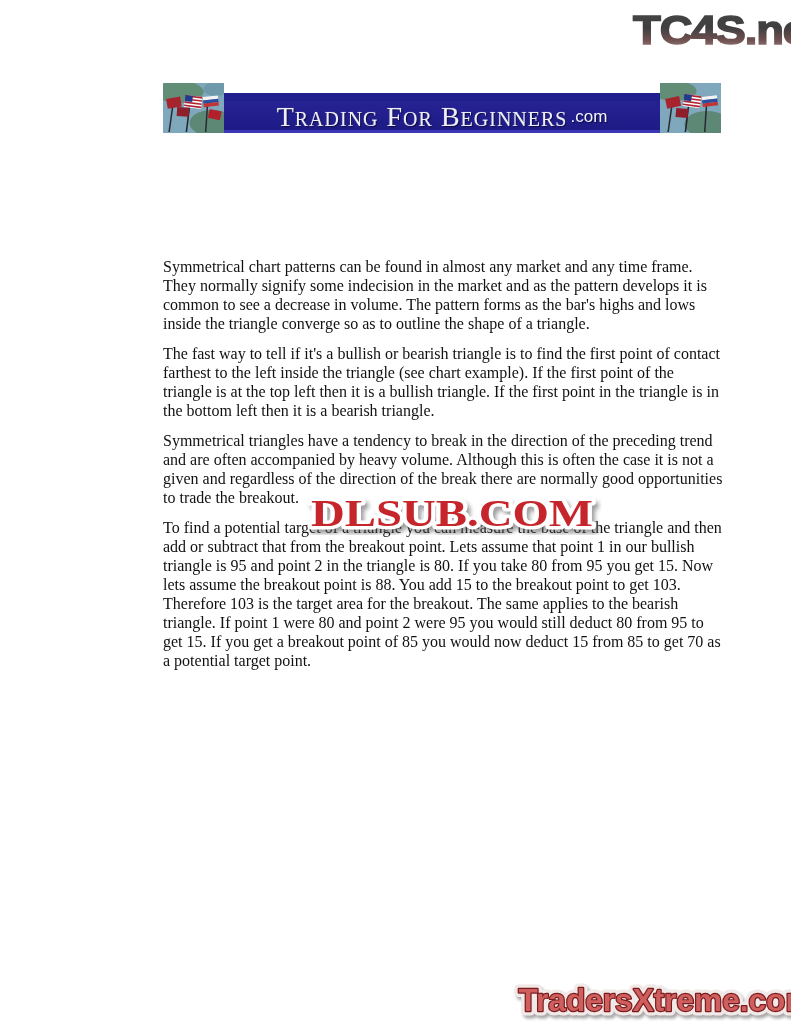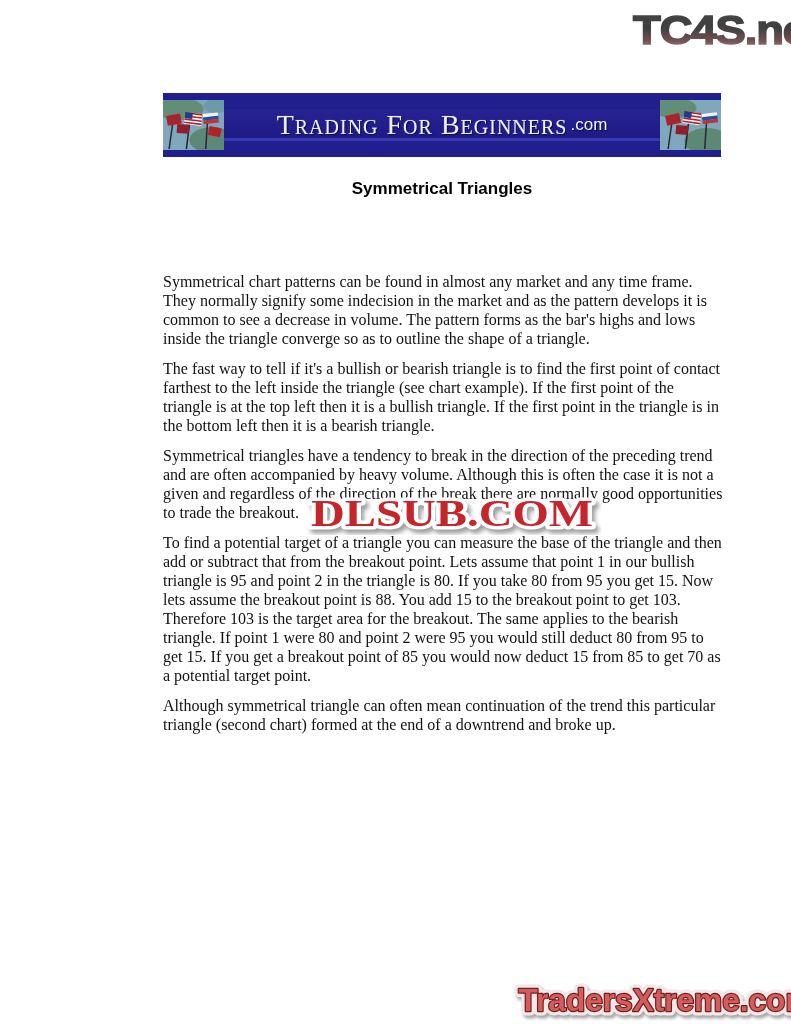--- a/index.html
+++ b/index.html
@@ -26,23 +26,23 @@
     font-weight: bold;
     letter-spacing: -1px;
   }
 
   
   .banner {
     position: absolute;
     left: 117px;
     top: 93px;
     width: 558px;
-    height: 64px;
+    height: 40px;
     display: flex;
-    align-items: center;
+    align-items: flex-end;
     background: #211e8e;
   }
   .banner .flag-img { width: 61px; height: 50px; flex: 0 0 auto; display: block; }
   .banner-center {
     position: relative;
     flex: 1 1 auto;
     display: flex;
     align-items: center;
     justify-content: center;
     background: linear-gradient(#262293, #1d1a85);
@@ -85,21 +85,21 @@
     font-family: "Liberation Sans", sans-serif;
     font-weight: bold;
     font-size: 17px;
     color: #000000;
   }
 
   
   .article {
     position: absolute;
     left: 117px;
-    top: 272px;
+    top: 257px;
     width: 560px;
   }
   .article p {
     margin: 0 0 11px 0;
     font-family: "Liberation Serif", serif;
     font-size: 16px;
     line-height: 19px;
     color: #111111;
     text-align: left;
   }
@@ -219,28 +219,26 @@
           <rect y="3.4" width="15" height="3.3" fill="#2b4da0"></rect>
           <rect y="6.7" width="15" height="3.5" fill="#c23333"></rect>
         </g>
         <g transform="translate(16,25) rotate(5)">
           <rect width="12" height="9" fill="#8f1f2a"></rect>
         </g>
       </g>
     </svg>
   </div>
 
-  <h1 class="doc-title">Symmetrical Triangles</h1>
 
   <div class="article">
     <p>Symmetrical chart patterns can be found in almost any market and any time frame. They normally signify some indecision in the market and as the pattern develops it is common to see a decrease in volume. The pattern forms as the bar's highs and lows inside the triangle converge so as to outline the shape of a triangle.</p>
     <p>The fast way to tell if it's a bullish or bearish triangle is to find the first point of contact farthest to the left inside the triangle (see chart example). If the first point of the triangle is at the top left then it is a bullish triangle. If the first point in the triangle is in the bottom left then it is a bearish triangle.</p>
     <p>Symmetrical triangles have a tendency to break in the direction of the preceding trend and are often accompanied by heavy volume. Although this is often the case it is not a given and regardless of the direction of the break there are normally good opportunities to trade the breakout.</p>
     <p>To find a potential target of a triangle you can measure the base of the triangle and then add or subtract that from the breakout point. Lets assume that point 1 in our bullish triangle is 95 and point 2 in the triangle is 80. If you take 80 from 95 you get 15. Now lets assume the breakout point is 88. You add 15 to the breakout point to get 103. Therefore 103 is the target area for the breakout. The same applies to the bearish triangle. If point 1 were 80 and point 2 were 95 you would still deduct 80 from 95 to get 15. If you get a breakout point of 85 you would now deduct 15 from 85 to get 70 as a potential target point.</p>
-    <p>Although symmetrical triangle can often mean continuation of the trend this particular triangle (second chart) formed at the end of a downtrend and broke up.</p>
   </div>
 
   <svg class="watermark" viewBox="0 0 300 46">
     <g>
       <text x="150" y="37" text-anchor="middle" fill="#c6262b" stroke="#ffffff" stroke-width="7" textLength="282" lengthAdjust="spacingAndGlyphs">DLSUB.COM</text>
     </g>
   </svg>
 
   <svg class="footer-logo" viewBox="0 0 310 44">
     <g>

